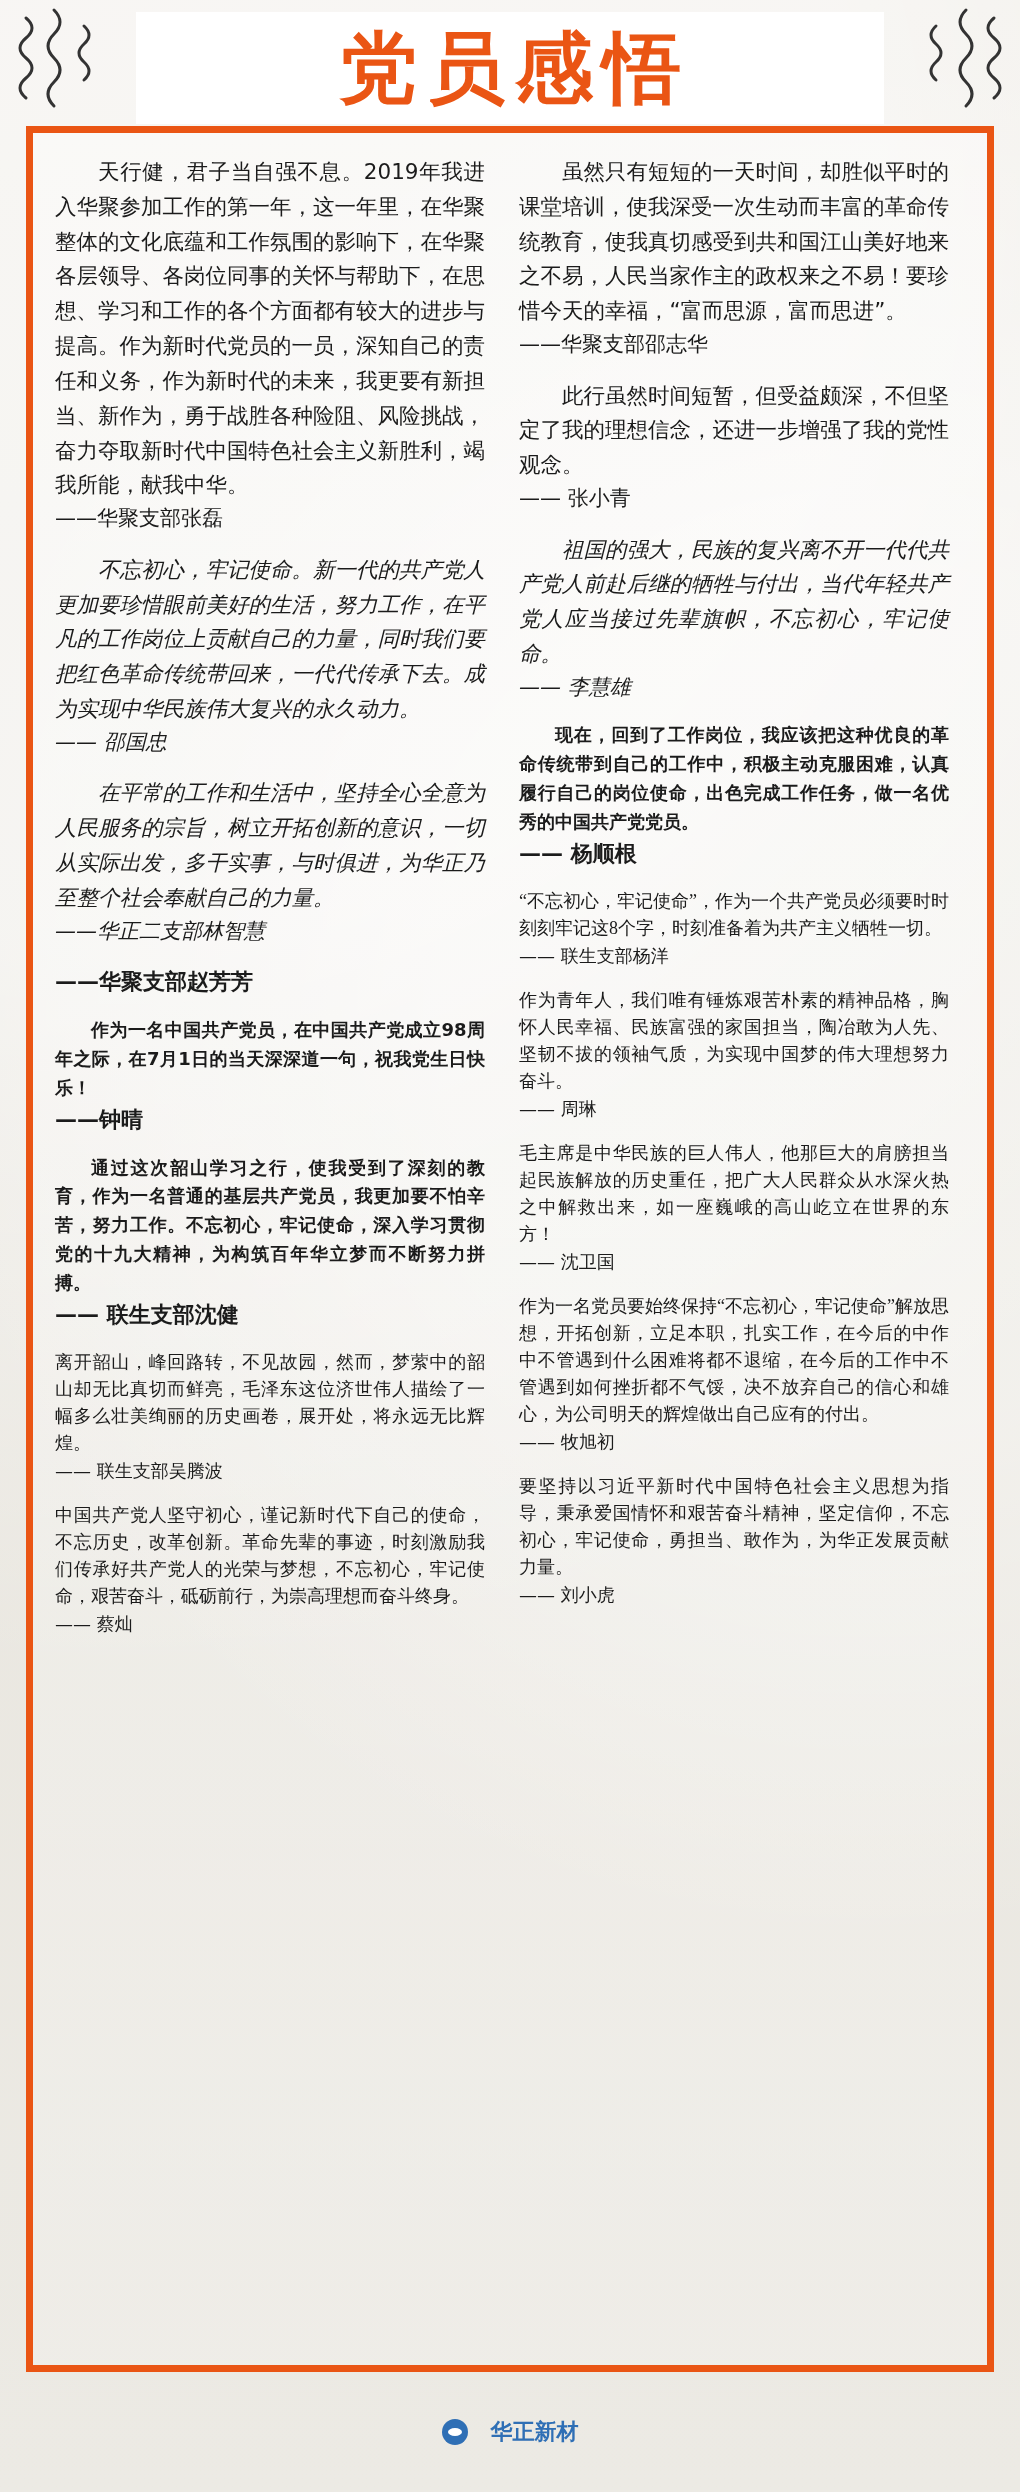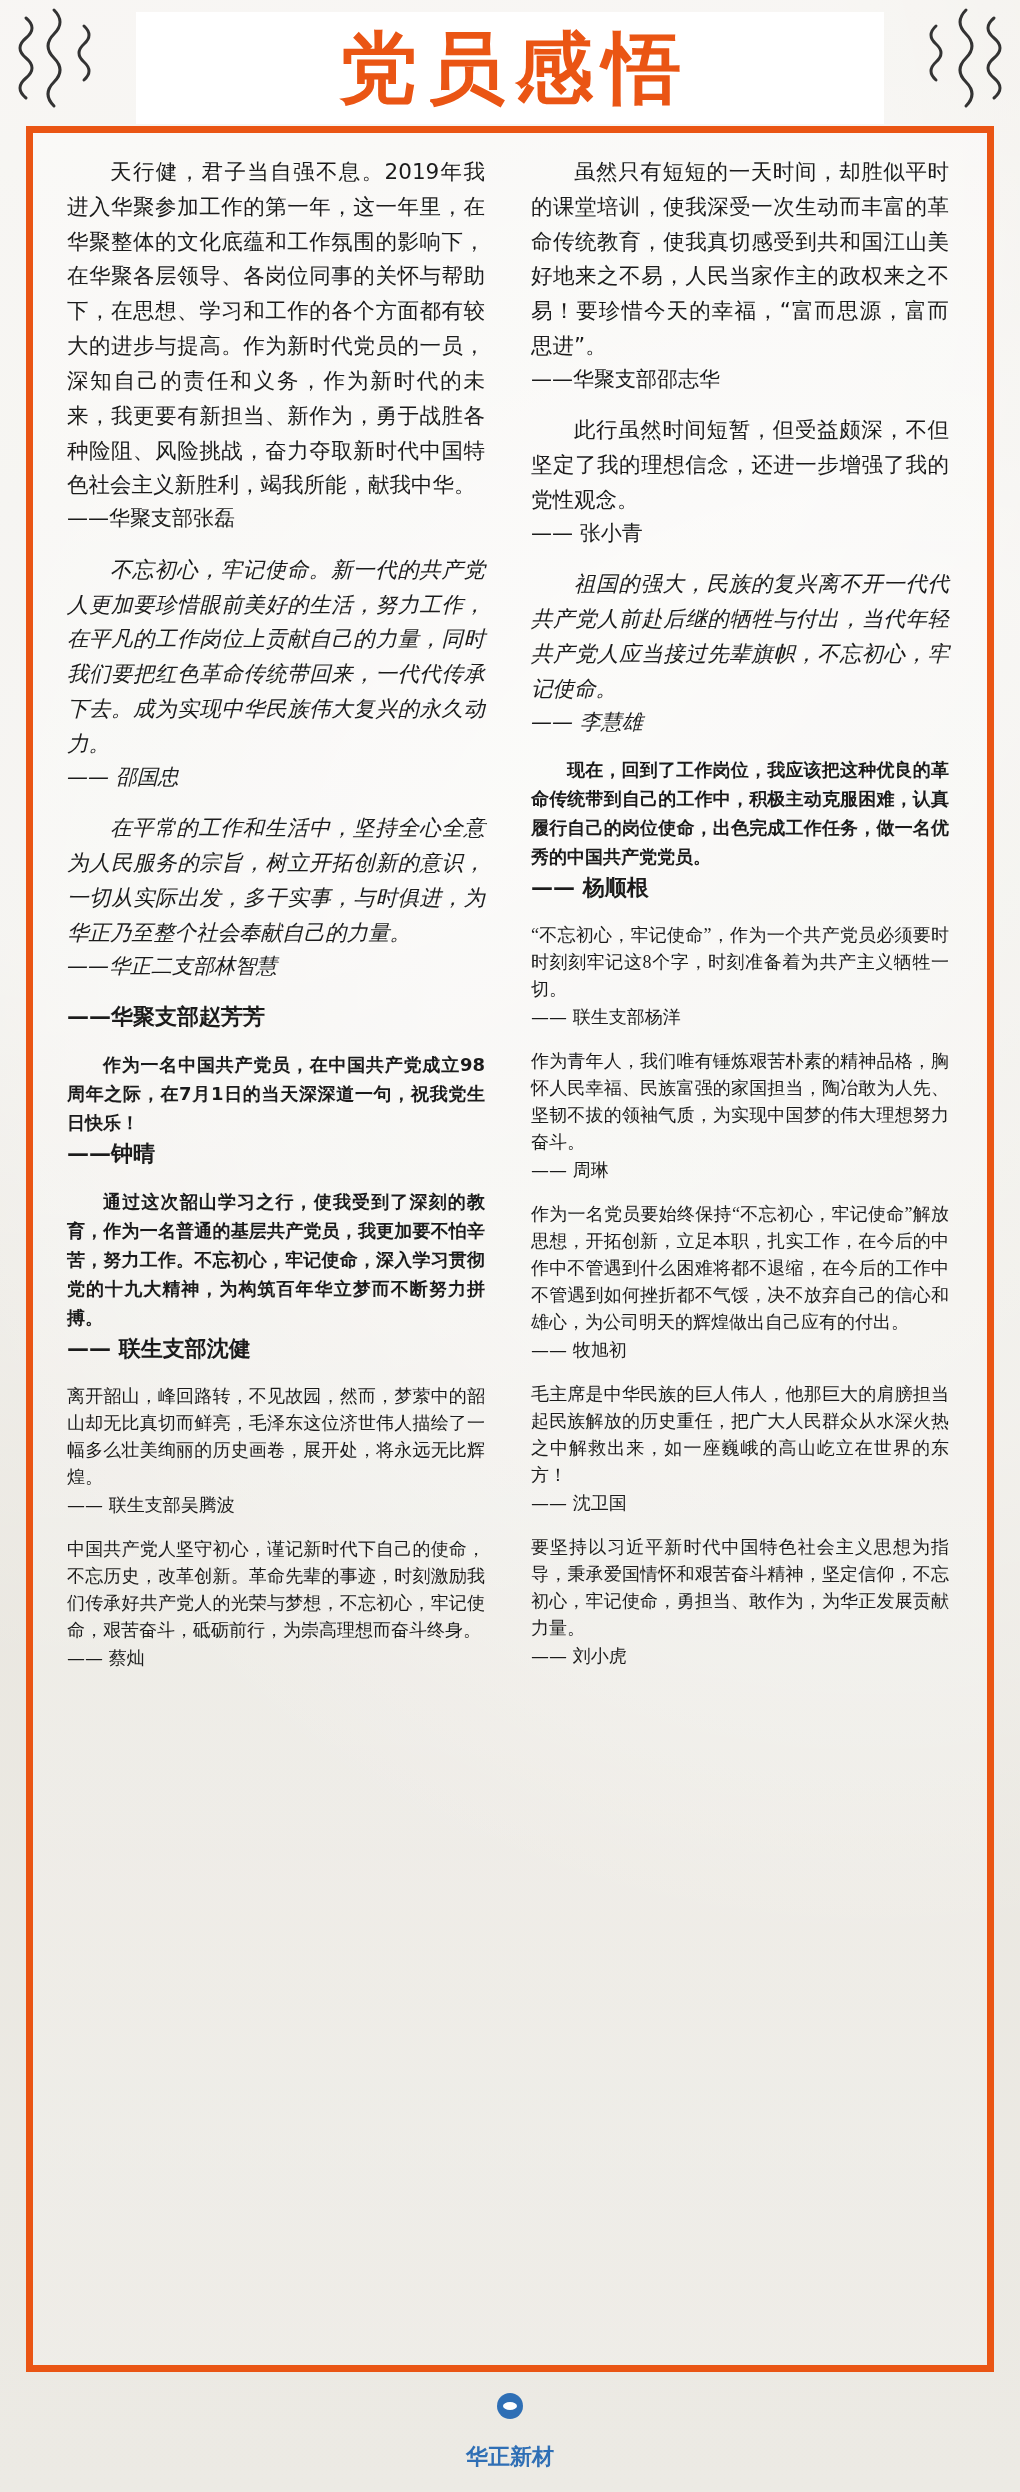--- a/index.html
+++ b/index.html
@@ -67,21 +67,21 @@
   .cols{
     display:flex;
     gap:34px;
     height:100%;
   }
   .col{
     width:430px;
   }
   
   .blk{
-    margin:0 0 18px 12px;
+    margin:0 0 18px 0;
     color:#1b1b1b;
   }
   .blk p{margin:0;}
   .t-main{
     font-size:21.5px;
     line-height:1.62;
     text-align:justify;
     text-indent:2em;
   }
   .t-italic{
@@ -120,21 +120,20 @@
     height:120px;
     display:flex;
     align-items:center;
     justify-content:center;
   }
   .wechat{
     display:flex;align-items:center;gap:23px;
     color:#2f6fb5;
     font-size:22px;
     font-weight:bold;
-    flex-direction:column;
   }
   .wechat .dot{
     width:26px;height:26px;border-radius:50%;
     background:#2f6fb5;
     display:inline-block;
     position:relative;
   }
   .wechat .dot:after{
     content:"";
     position:absolute;left:6px;top:9px;
@@ -243,27 +242,27 @@
             <p class="t-small">“不忘初心，牢记使命”，作为一个共产党员必须要时时刻刻牢记这8个字，时刻准备着为共产主义牺牲一切。</p>
             <p class="sig small">—— 联生支部杨洋</p>
           </div>
 
           <div class="blk">
             <p class="t-small">作为青年人，我们唯有锤炼艰苦朴素的精神品格，胸怀人民幸福、民族富强的家国担当，陶冶敢为人先、坚韧不拔的领袖气质，为实现中国梦的伟大理想努力奋斗。</p>
             <p class="sig small">—— 周琳</p>
           </div>
 
           <div class="blk">
+            <p class="t-small">毛主席是中华民族的巨人伟人，他那巨大的肩膀担当起民族解放的历史重任，把广大人民群众从水深火热之中解救出来，如一座巍峨的高山屹立在世界的东方！</p>
+            <p class="sig small">—— 沈卫国</p>
+          </div>
+
+          <div class="blk">
             <p class="t-small">作为一名党员要始终保持“不忘初心，牢记使命”解放思想，开拓创新，立足本职，扎实工作，在今后的中作中不管遇到什么困难将都不退缩，在今后的工作中不管遇到如何挫折都不气馁，决不放弃自己的信心和雄心，为公司明天的辉煌做出自己应有的付出。</p>
             <p class="sig small">—— 牧旭初</p>
-          </div>
-
-          <div class="blk">
-            <p class="t-small">毛主席是中华民族的巨人伟人，他那巨大的肩膀担当起民族解放的历史重任，把广大人民群众从水深火热之中解救出来，如一座巍峨的高山屹立在世界的东方！</p>
-            <p class="sig small">—— 沈卫国</p>
           </div>
 
           <div class="blk">
             <p class="t-small">要坚持以习近平新时代中国特色社会主义思想为指导，秉承爱国情怀和艰苦奋斗精神，坚定信仰，不忘初心，牢记使命，勇担当、敢作为，为华正发展贡献力量。</p>
             <p class="sig small">—— 刘小虎</p>
           </div>
 
         </div>
 
       </div>

